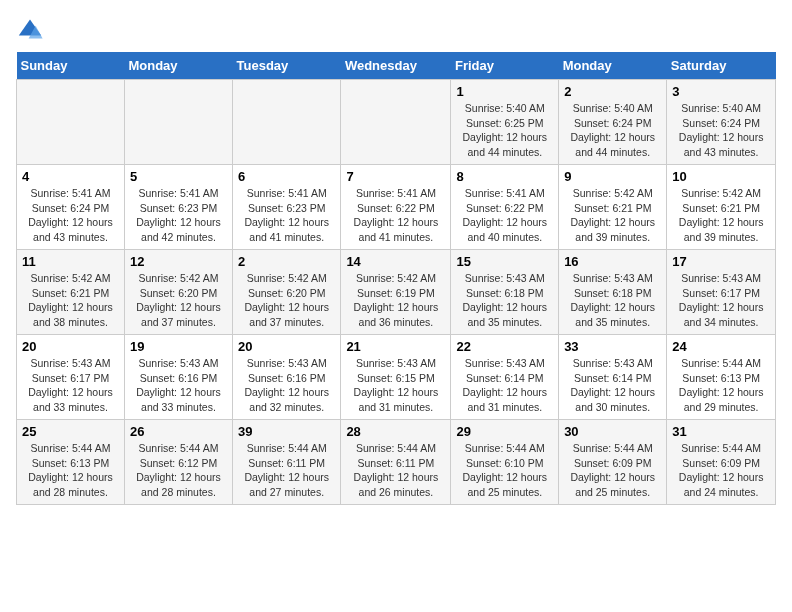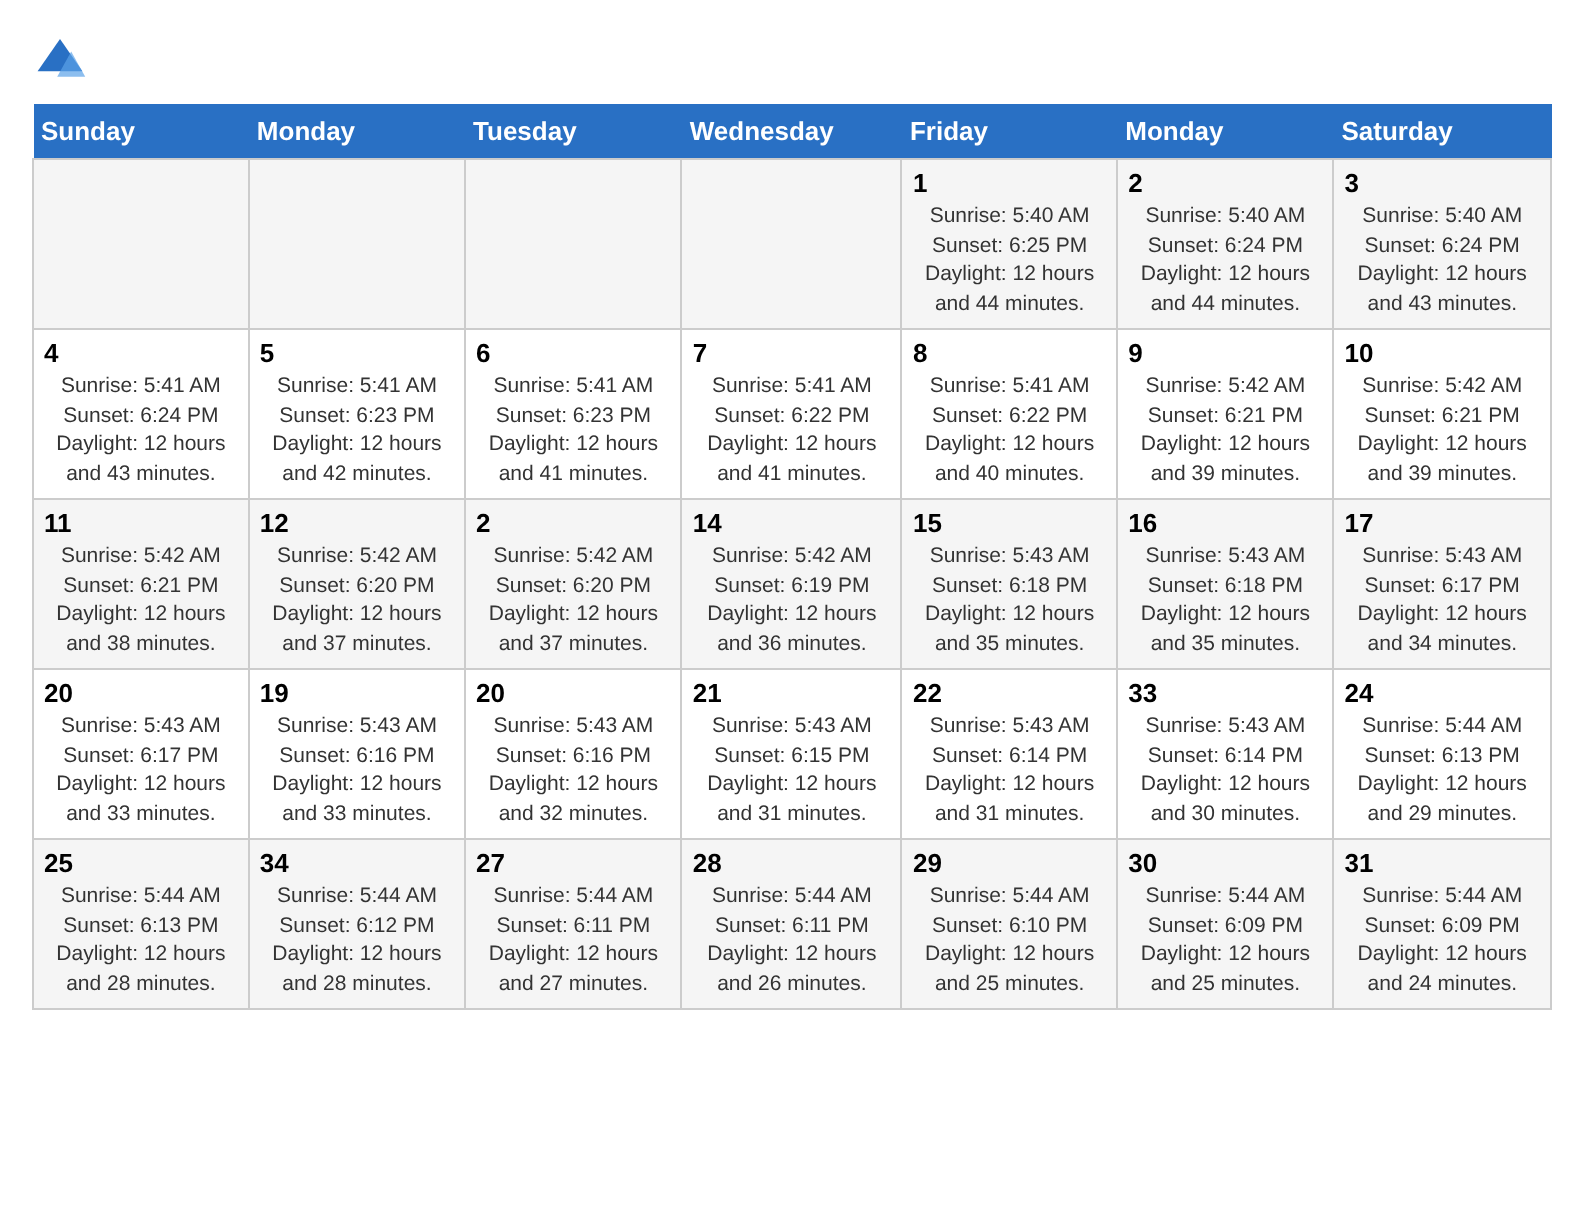--- a/index.html
+++ b/index.html
@@ -284,27 +284,27 @@
         </td>
       </tr>
       <tr>
         <td>
           <span class="day-num">25</span>
           <div class="day-info" style="white-space: pre-line;">Sunrise: 5:44 AM
 Sunset: 6:13 PM
 Daylight: 12 hours and 28 minutes.</div>
         </td>
         <td>
-          <span class="day-num">34</span>
+          <span class="day-num">26</span>
           <div class="day-info" style="white-space: pre-line;">Sunrise: 5:44 AM
 Sunset: 6:12 PM
 Daylight: 12 hours and 28 minutes.</div>
         </td>
         <td>
-          <span class="day-num">27</span>
+          <span class="day-num">39</span>
           <div class="day-info" style="white-space: pre-line;">Sunrise: 5:44 AM
 Sunset: 6:11 PM
 Daylight: 12 hours and 27 minutes.</div>
         </td>
         <td>
           <span class="day-num">28</span>
           <div class="day-info" style="white-space: pre-line;">Sunrise: 5:44 AM
 Sunset: 6:11 PM
 Daylight: 12 hours and 26 minutes.</div>
         </td>

